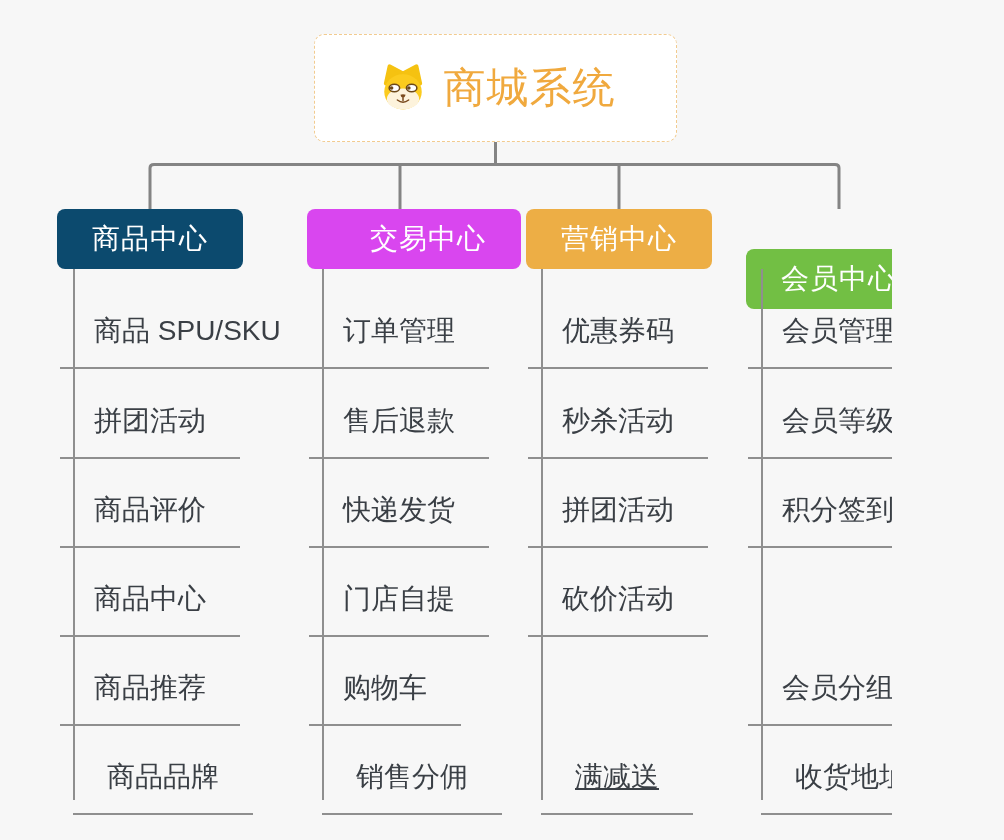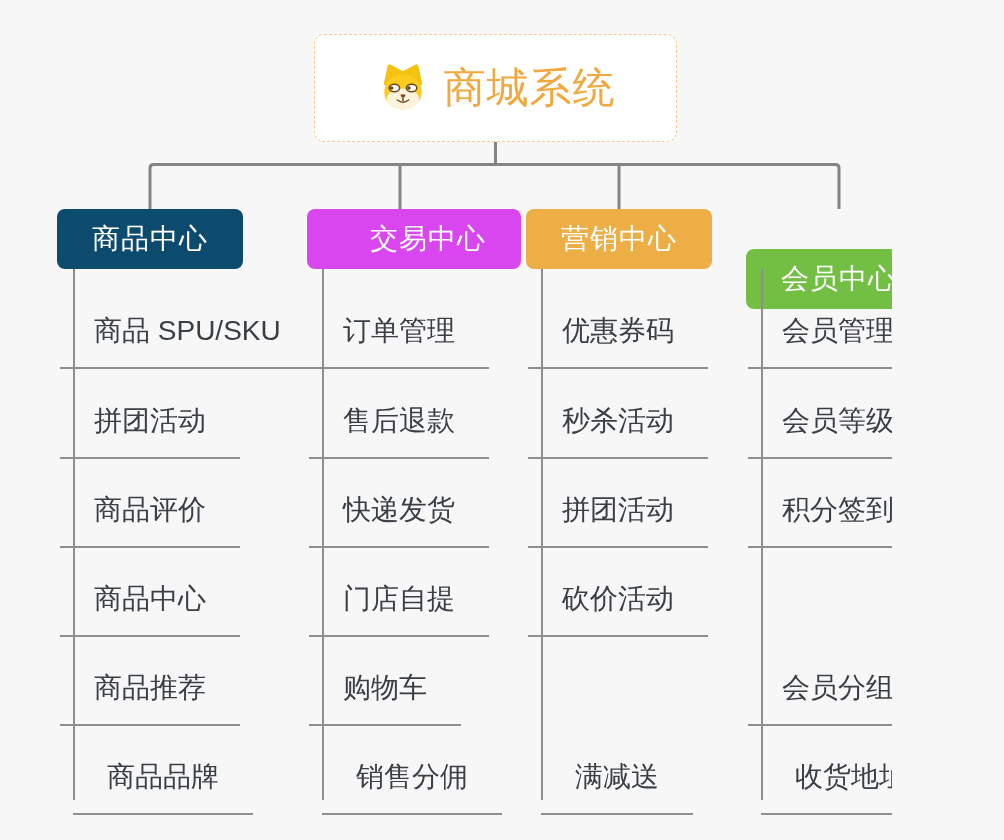--- a/index.html
+++ b/index.html
@@ -80,21 +80,21 @@
     border-bottom: 2px solid #8F8F8F;
     color: #3A3F45;
     text-align: center;
   }
   .c0 { left: 60px; }
   .c1 { left: 309px; }
   .c2 { left: 528px; }
   .c3 { left: 748px; }
   .c0.last { left: 73px; }
   .c1.last { left: 322px; }
-  .c2.last { left: 541px; }
+  .c2.last { left: 541px; text-decoration: underline; }
   .c3.last { left: 761px; }
   .r0 { top: 315px; }
   .r1 { top: 405px; }
   .r2 { top: 494px; }
   .r3 { top: 583px; }
   .r4 { top: 672px; }
   .r5 { top: 761px; }
 </style>
 </head>
 <body>

